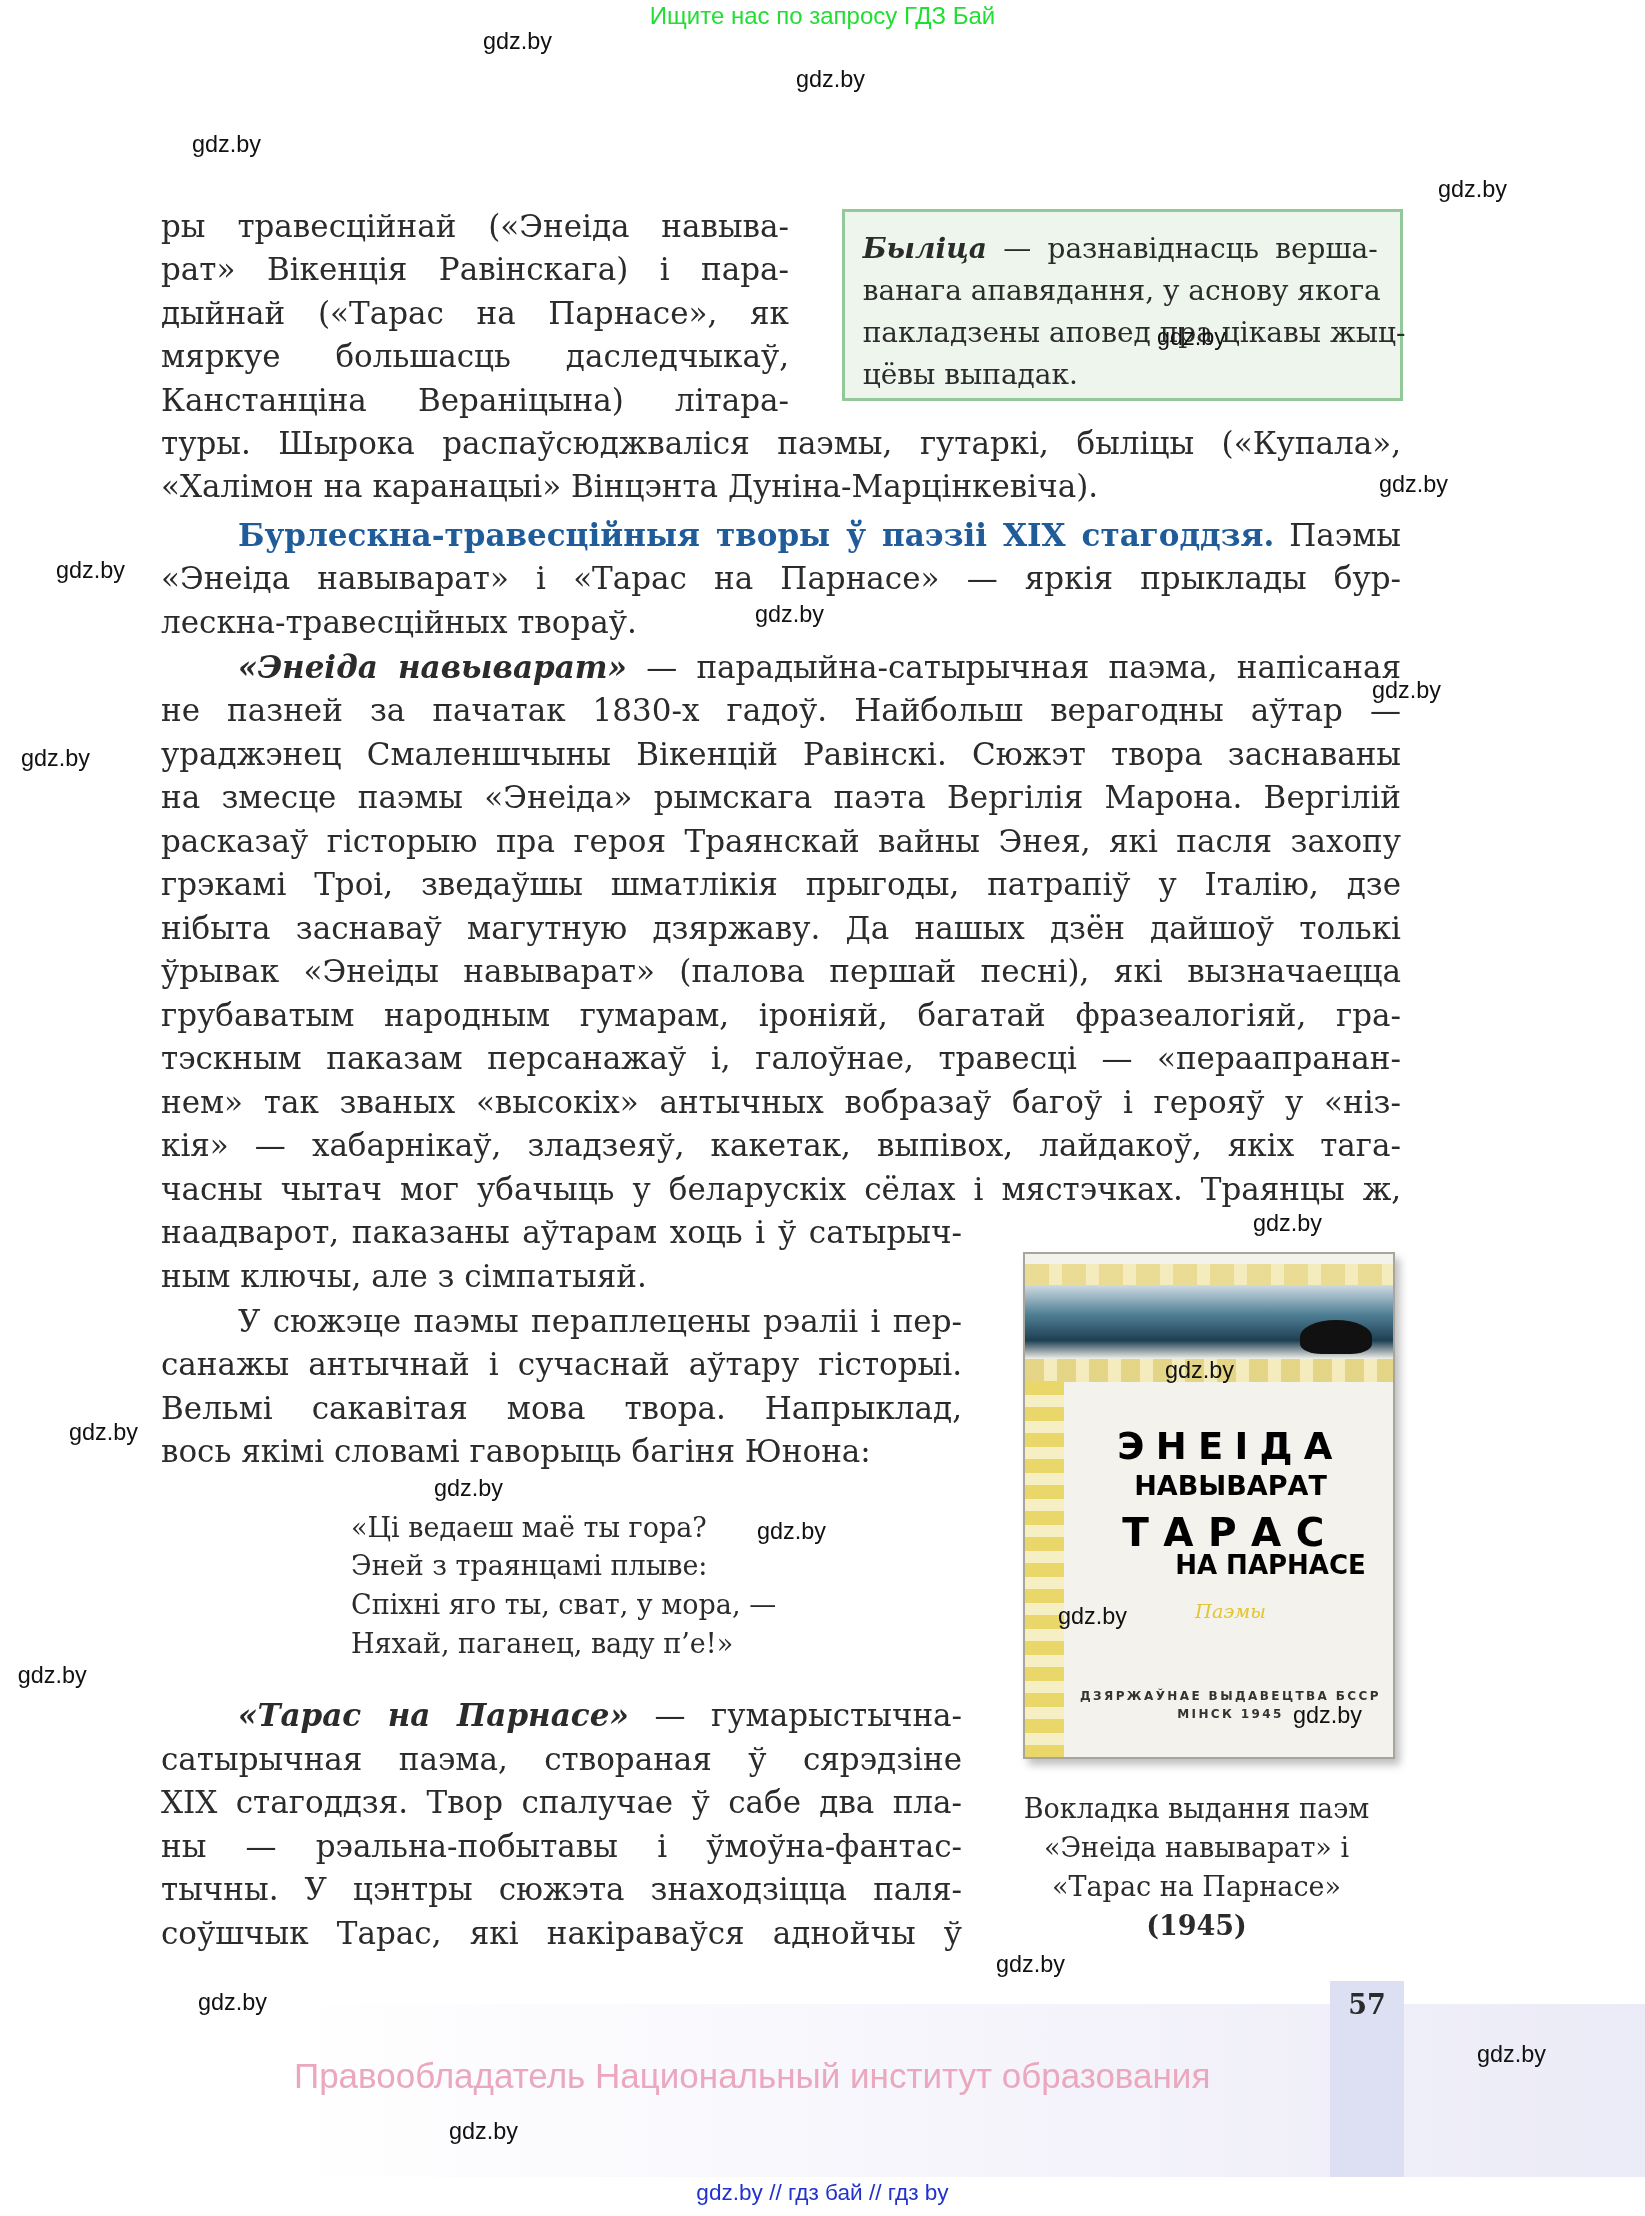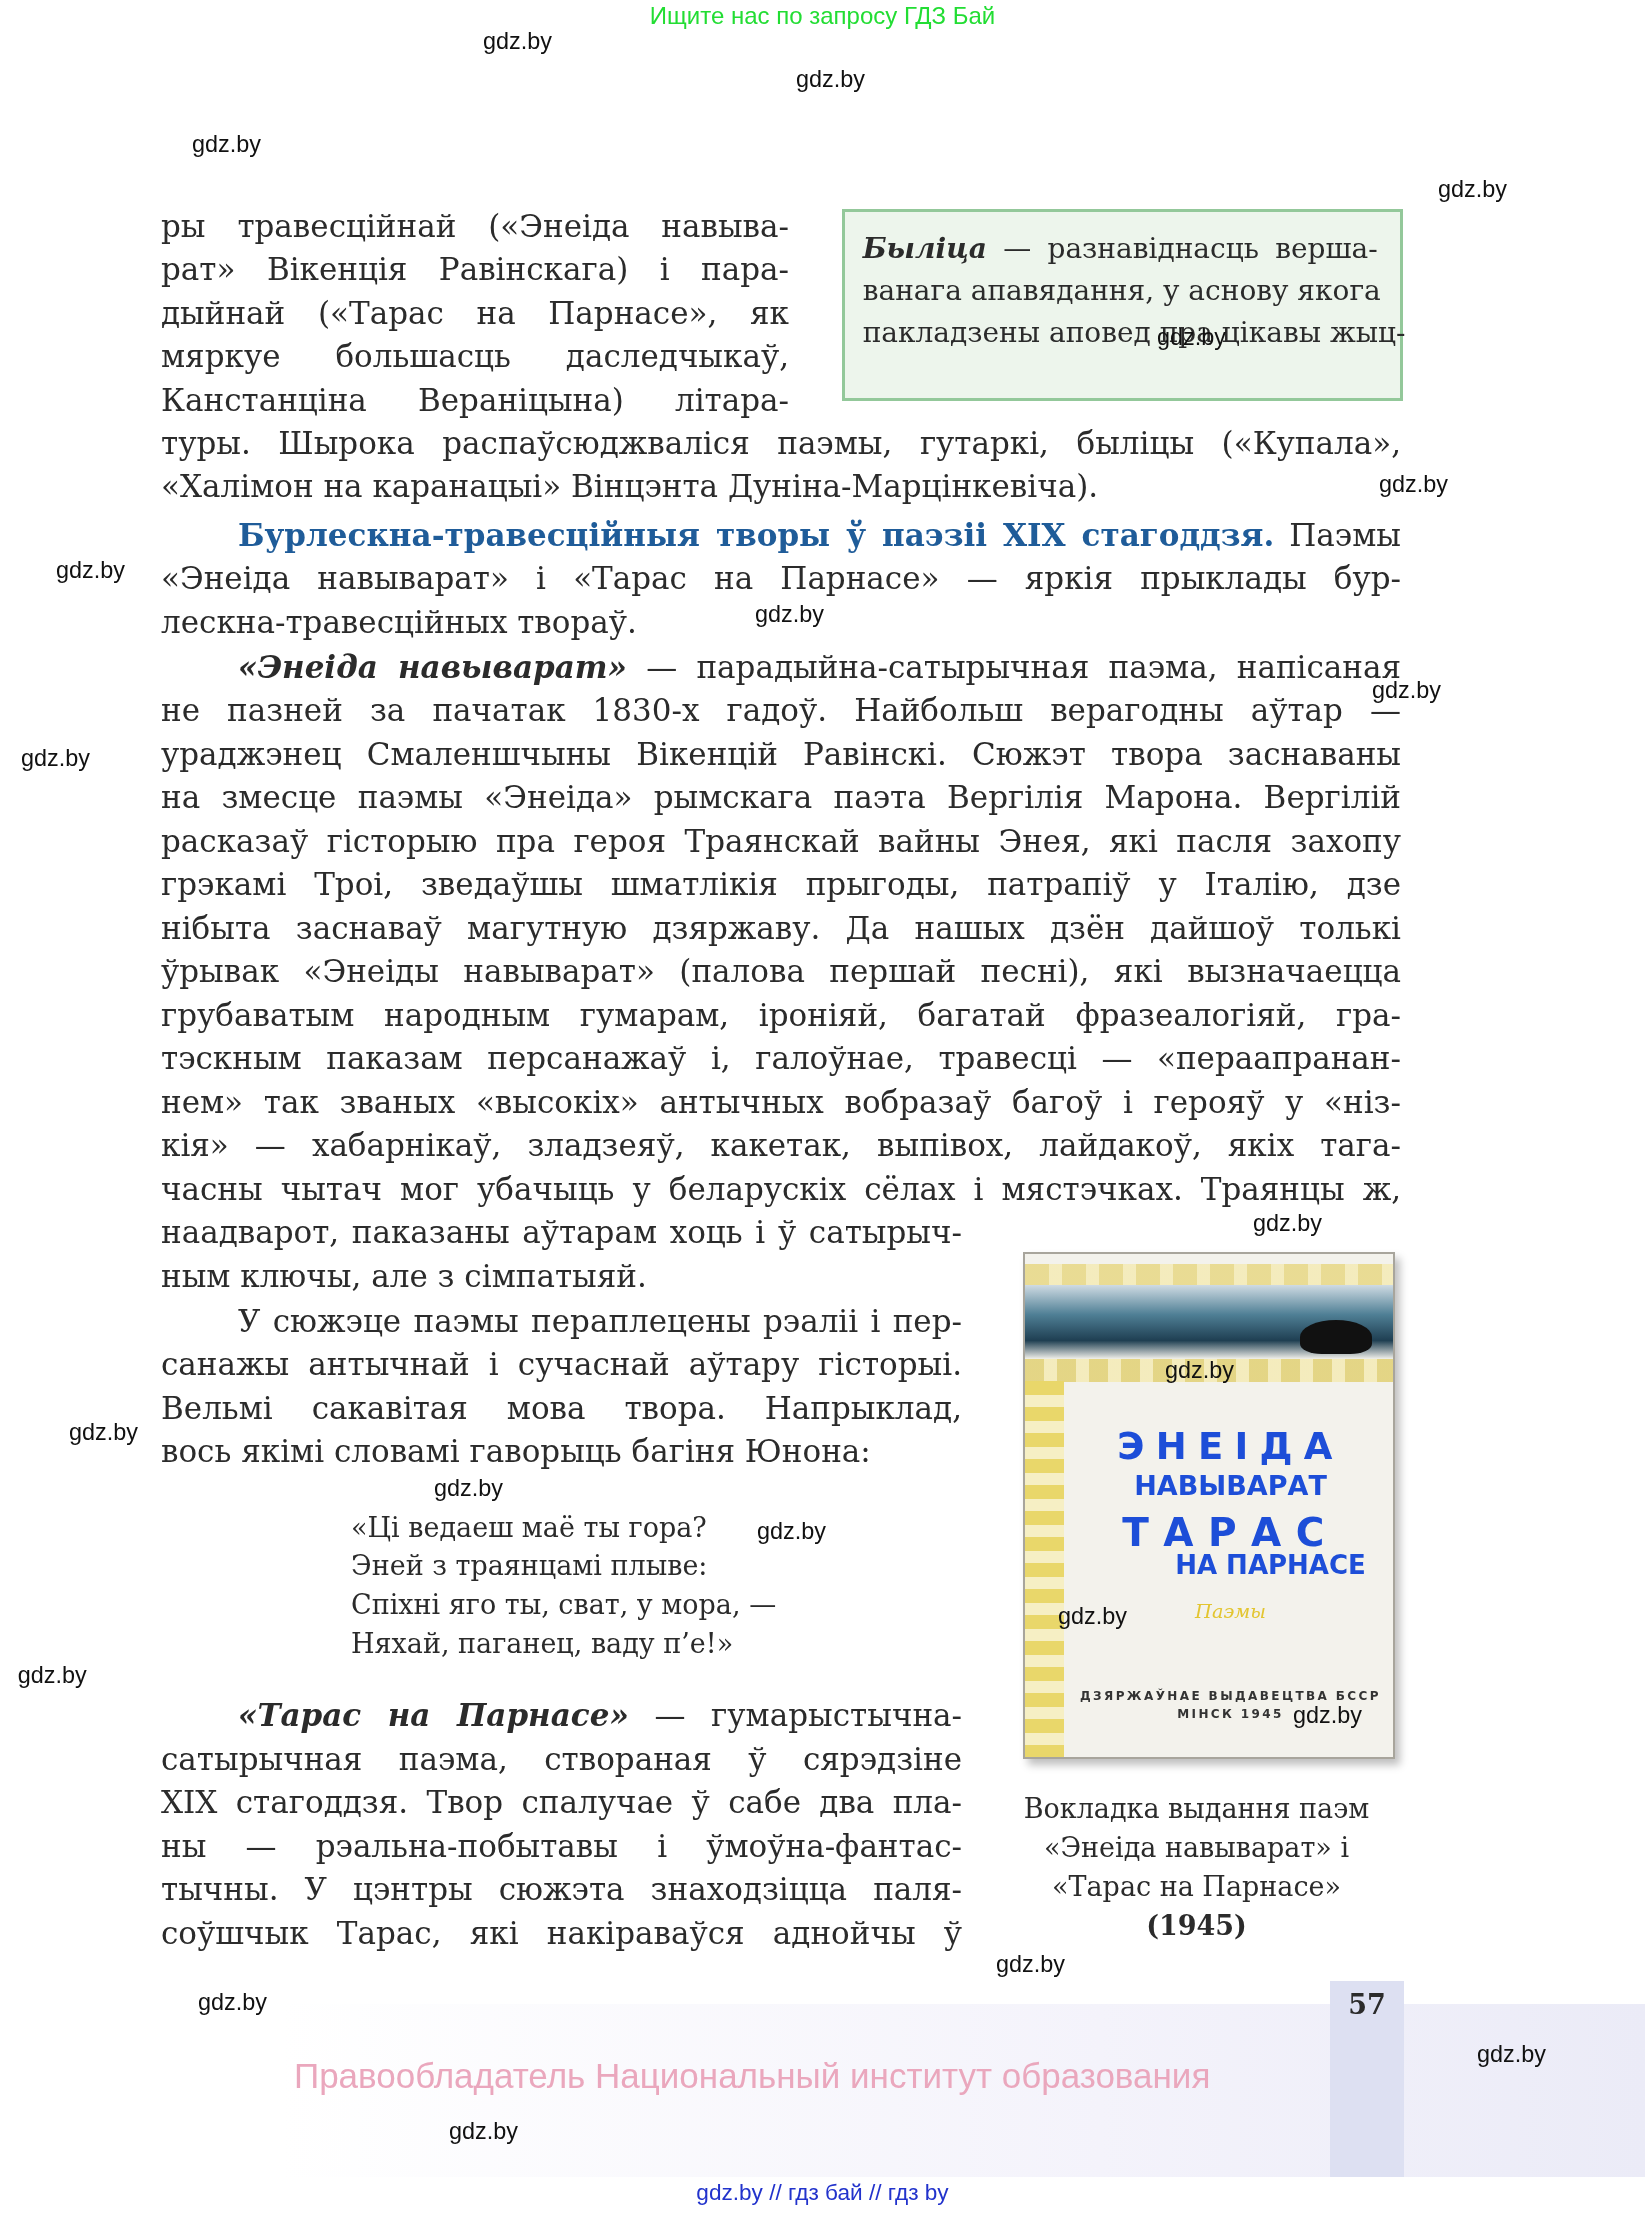--- a/index.html
+++ b/index.html
@@ -42,21 +42,21 @@
   }
   .cover .band-top { position: absolute; left: 0; top: 9.7px; width: 100%; height: 21px;
     background: repeating-linear-gradient(90deg, #e8d98a 0 24px, #f4ebb8 24px 37px); opacity: .9; }
   .cover .frieze { position: absolute; left: 0; top: 31px; width: 100%; height: 74px;
     background: linear-gradient(180deg, #cfdbe3 0%, #4f7f95 40%, #1f3f52 75%, #f1f0ea 100%); }
   .cover .frieze .blob { position: absolute; bottom: 4.8px; right: 21px; width: 72px; height: 34px; background:#111; border-radius: 50% 50% 30% 30%; }
   .cover .band-bot { position: absolute; left: 0; top: 105px; width: 100%; height: 22.6px;
     background: repeating-linear-gradient(90deg, #e2d27a 0 19.3px, #f4ebb8 19.3px 32px); opacity: .9; }
   .cover .side { position: absolute; left: 0; top: 127px; width: 39px; height: 380px;
     background: repeating-linear-gradient(180deg, #e9d76a 0 14.5px, #f6efc4 14.5px 26px); }
-  .cover .t1 { position: absolute; left: 39px; width: 333px; text-align: center; color: #1d4ed8;
+  .cover .t1 { position: absolute; left: 39px; width: 333px; text-align: center; color: #000000;
     font-family: "DejaVu Sans", sans-serif; font-weight: bold; white-space: nowrap; }
   .cover .poema { position: absolute; left: 39px; width: 333px; text-align: center; top: 321px;
     color: #e3c530; font-style: italic; font-size: 19.3px; font-family: "DejaVu Serif", serif; }
   .cover .pub { position: absolute; left: 39px; width: 333px; text-align: center; color: #333;
     font-family: "DejaVu Sans", sans-serif; font-weight: bold; font-size: 12px; letter-spacing: 2.4px; }
   .caption { position: absolute; left: 999px; width: 395px; text-align: center; font-size: 27px; line-height: 39px; top: 1789px; }
   .caption .year { font-weight: bold; }
   .footer-strip { position: absolute; left: 283px; top: 2004px; width: 1362px; height: 173px;
     background: linear-gradient(90deg, #ffffff 0%, #f4f3fb 60%, #ebebf7 100%); }
   .pagenum-box { position: absolute; left: 1330px; top: 1981px; width: 74px; height: 196px; background: #dde0f2; }
@@ -68,20 +68,21 @@
 </style>
 </head>
 <body>
 
 <div class="top-banner">Ищите нас по запросу ГДЗ Бай</div>
 
 <div class="defbox">
   <div class="dl" style="top:16px;"><span class="bi">Быліца</span><span> — разнавіднасць верша-</span></div>
   <div class="dl" style="top:58px;">ванага апавядання, у аснову якога</div>
   <div class="dl" style="top:100px;">пакладзены аповед пра цікавы жыц-</div>
+  <div class="dl last" style="top:142px;">цёвы выпадак.</div>
 </div>
 
 <div class="line" style="left:161px;top:205px;width:628px;">ры травесційнай («Энеіда навыва-</div>
 <div class="line" style="left:161px;top:248px;width:628px;">рат» Вікенція Равінскага) і пара-</div>
 <div class="line" style="left:161px;top:292px;width:628px;">дыйнай («Тарас на Парнасе», як</div>
 <div class="line" style="left:161px;top:335px;width:628px;">мяркуе большасць даследчыкаў,</div>
 <div class="line" style="left:161px;top:379px;width:628px;">Канстанціна Вераніцына) літара-</div>
 <div class="line" style="left:161px;top:422px;width:1240px;">туры. Шырока распаўсюджваліся паэмы, гутаркі, быліцы («Купала»,</div>
 <div class="line last" style="left:161px;top:465px;width:1240px;">«Халімон на каранацыі» Вінцэнта Дуніна-Марцінкевіча).</div>
 

